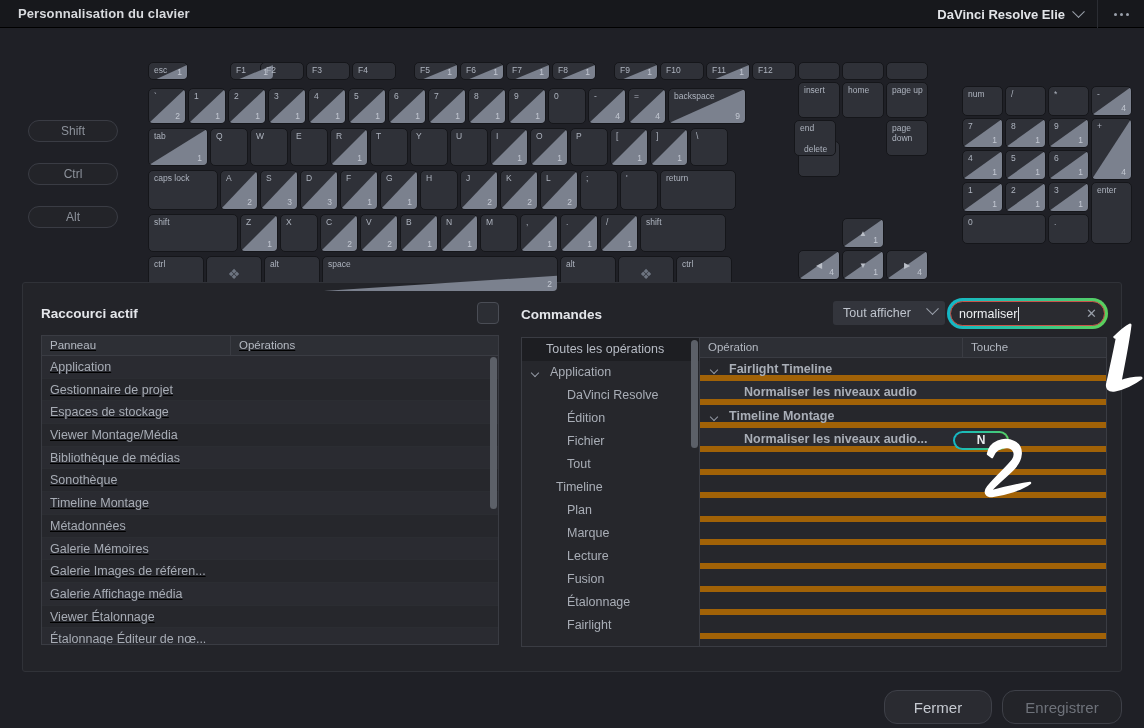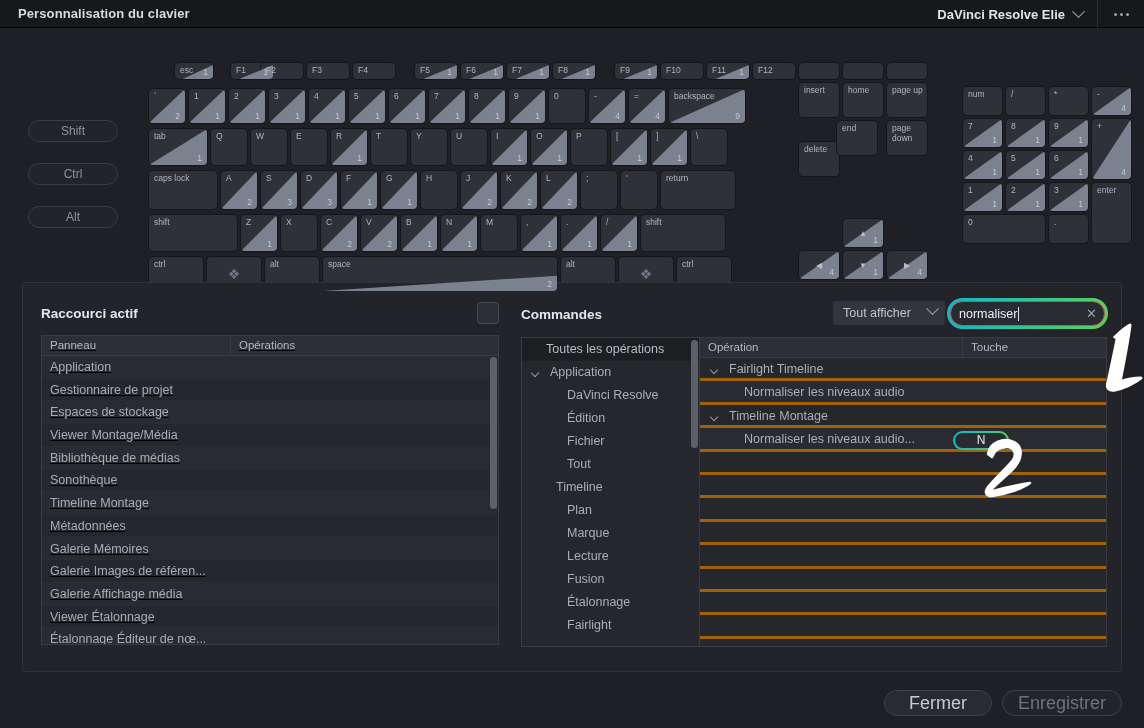--- a/index.html
+++ b/index.html
@@ -149,21 +149,21 @@
   .twist {
     position: absolute; left: 10px; top: 9px;
     width: 6px; height: 6px;
     border-right: 1.4px solid #9399a3; border-bottom: 1.4px solid #9399a3;
     transform: rotate(45deg);
   }
   #oppane { flex: 1; position: relative; background: #26272c; overflow: hidden; }
   .ohead { display: flex; height: 20px; background: #2d2f35; border-bottom: 1px solid #3a3c43; }
   .orow {
     height: 23.4px; line-height: 23.4px; font-size: 12.5px; color: #a9aeb7;
-    position: relative; border-bottom: 3px solid #a16207; white-space: nowrap;
+    position: relative; border-bottom: 6px solid #a16207; white-space: nowrap; font-weight: bold;
   }
   .orow.group { background: #26272c; }
   .orow.item  { background: #2a2b31; }
   .orow .otw {
     position: absolute; left: 11px; top: 9px; width: 6px; height: 6px;
     border-right: 1.4px solid #9399a3; border-bottom: 1.4px solid #9399a3;
     transform: rotate(45deg);
   }
   #key-annot {
     position: absolute; left: 253px; top: 3px;
@@ -180,24 +180,24 @@
   
   .hand {
     position: absolute; color: #fff; z-index: 50;
     font-family: "DejaVu Serif", serif; font-style: italic; font-weight: bold;
     text-shadow: 0 0 1px #fff;
   }
 
   
   #footer { position: absolute; left: 0; top: 684px; width: 1144px; height: 44px; }
   .fbtn {
-    position: absolute; top: 6px; height: 26px; border-radius: 13px;
+    position: absolute; top: 6px; height: 34px; border-radius: 13px;
     border: 1px solid #3e4048; background: #2a2b31;
     display: flex; align-items: center; justify-content: center;
-    font-size: 18px;
+    font-size: 15px;
   }
   #btn-close { right: 152px; width: 108px; color: #c6cad1; }
   #btn-save  { right: 22px;  width: 120px; color: #6e727a; background: #232429; }
 </style>
 </head>
 <body>
 
 <div id="titlebar">
   <span id="title-text">Personnalisation du clavier</span>
   <div id="titlebar-right">
@@ -213,21 +213,21 @@
   </div>
 </div>
 
 <div id="kbd-area">
   <div class="modcol">
     <div class="modbtn">Shift</div>
     <div class="modbtn">Ctrl</div>
     <div class="modbtn">Alt</div>
   </div>
   <div id="keys-host">
-      <div class="key" style="left: 148px; top: 34px; width: 40px; height: 18px; margin-left: 26px;">
+      <div class="key" style="left: 148px; top: 34px; width: 40px; height: 18px;">
         <div class="fill" style="clip-path: polygon(20% 100%, 100% 12%, 100% 100%);"></div>
         <span class="lbl">esc</span>
         <span class="cnt">1</span>
       </div>
       <div class="key" style="left: 214px; top: 34px; width: 44px; height: 18px; margin-left: 16px;">
         <div class="fill" style="clip-path: polygon(20% 100%, 100% 12%, 100% 100%);"></div>
         <span class="lbl">F1</span>
         <span class="cnt">1</span>
       </div>
       <div class="key" style="left: 260px; top: 34px; width: 44px; height: 18px;">
@@ -535,21 +535,21 @@
       </div>
       <div class="key" style="left: 842px; top: 54px; width: 42px; height: 36px;">
         <span class="lbl">home</span>
       </div>
       <div class="key" style="left: 886px; top: 54px; width: 42px; height: 36px;">
         <span class="lbl">page up</span>
       </div>
       <div class="key" style="left: 798px; top: 92px; width: 42px; height: 36px; margin-top: 21px;">
         <span class="lbl">delete</span>
       </div>
-      <div class="key" style="left: 836px; top: 92px; width: 42px; height: 36px;">
+      <div class="key" style="left: 794px; top: 92px; width: 42px; height: 36px;">
         <span class="lbl">end</span>
       </div>
       <div class="key" style="left: 886px; top: 92px; width: 42px; height: 36px;">
         <span class="lbl">page
 down</span>
       </div>
       <div class="key" style="left: 842px; top: 190px; width: 42px; height: 30px;">
         <div class="fill" style="clip-path: polygon(0% 100%, 100% 0%, 100% 100%);"></div>
         <span class="arrow" style="left: 50%; top: 50%; transform: translate(-50%, -50%); color: rgb(185, 190, 199); font-size: 8px;">▲</span>
         <span class="cnt">1</span>

